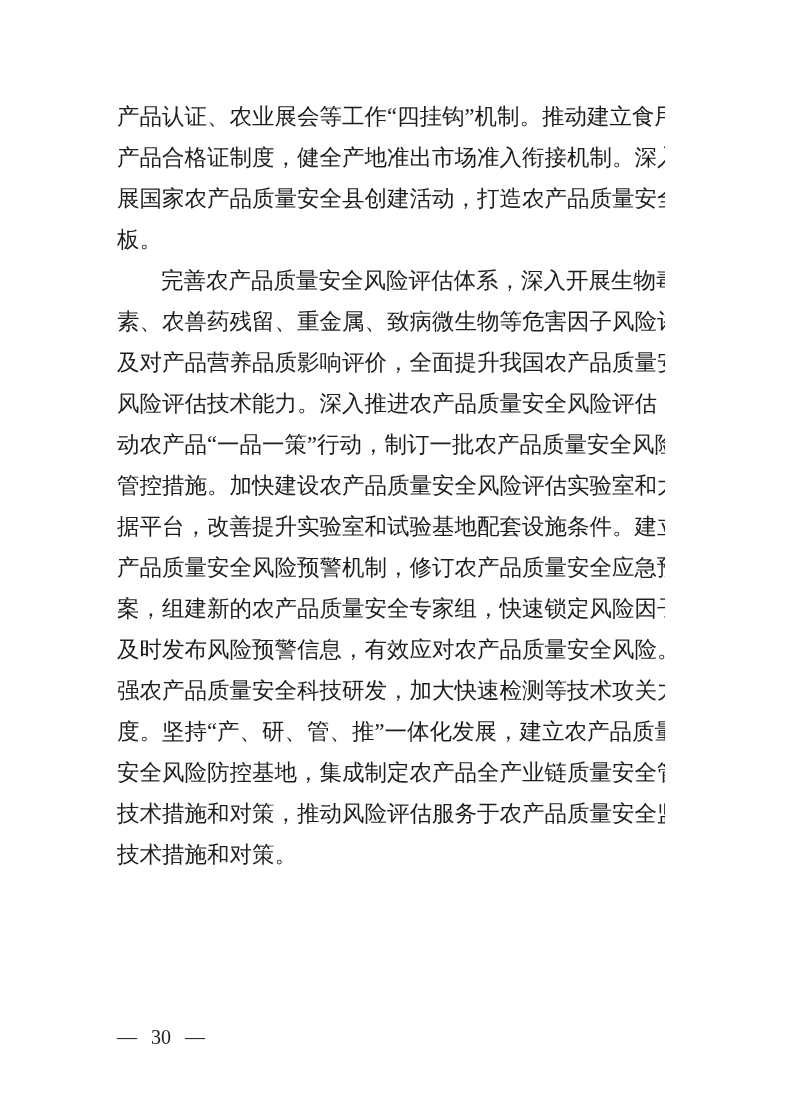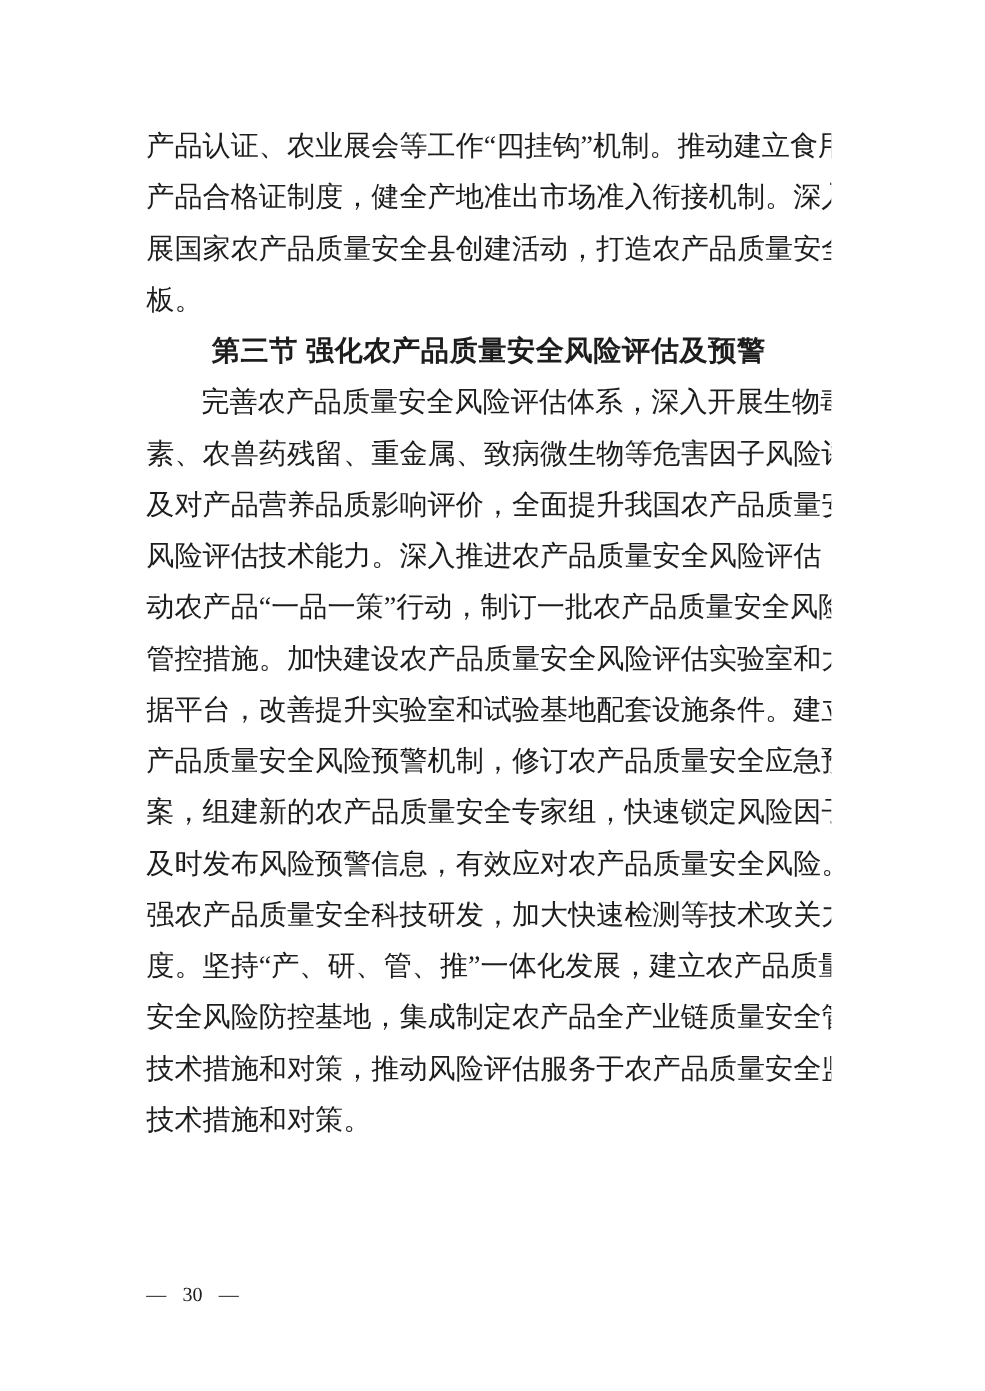--- a/index.html
+++ b/index.html
@@ -42,37 +42,36 @@
     font-weight: 700;
     text-align: center;
     text-align-last: center;
     font-size: 22.5px;
     letter-spacing: 0.5px;
   }
   .footer {
     position: absolute;
     left: 117px;
     top: 1022px;
-    font-size: 16px;
+    font-size: 20px;
     line-height: 30px;
     color: #1d1d1d;
     word-spacing: 9px;
   }
 </style>
 </head>
 <body>
 
 <div class="page">
   <div class="text-block">
     <div class="line">产品认证、农业展会等工作“四挂钩”机制。推动建立食用农</div>
     <div class="line">产品合格证制度，健全产地准出市场准入衔接机制。深入开</div>
     <div class="line">展国家农产品质量安全县创建活动，打造农产品质量安全样</div>
     <div class="line left">板。</div>
 
-    <div class="line heading">第三节 强化农产品质量安全风险评估及预警</div>
 
     <div class="line indent">完善农产品质量安全风险评估体系，深入开展生物毒</div>
     <div class="line">素、农兽药残留、重金属、致病微生物等危害因子风险评估</div>
     <div class="line">及对产品营养品质影响评价，全面提升我国农产品质量安全</div>
     <div class="line">风险评估技术能力。深入推进农产品质量安全风险评估，启</div>
     <div class="line">动农产品“一品一策”行动，制订一批农产品质量安全风险</div>
     <div class="line">管控措施。加快建设农产品质量安全风险评估实验室和大数</div>
     <div class="line">据平台，改善提升实验室和试验基地配套设施条件。建立农</div>
     <div class="line">产品质量安全风险预警机制，修订农产品质量安全应急预</div>
     <div class="line">案，组建新的农产品质量安全专家组，快速锁定风险因子，</div>

